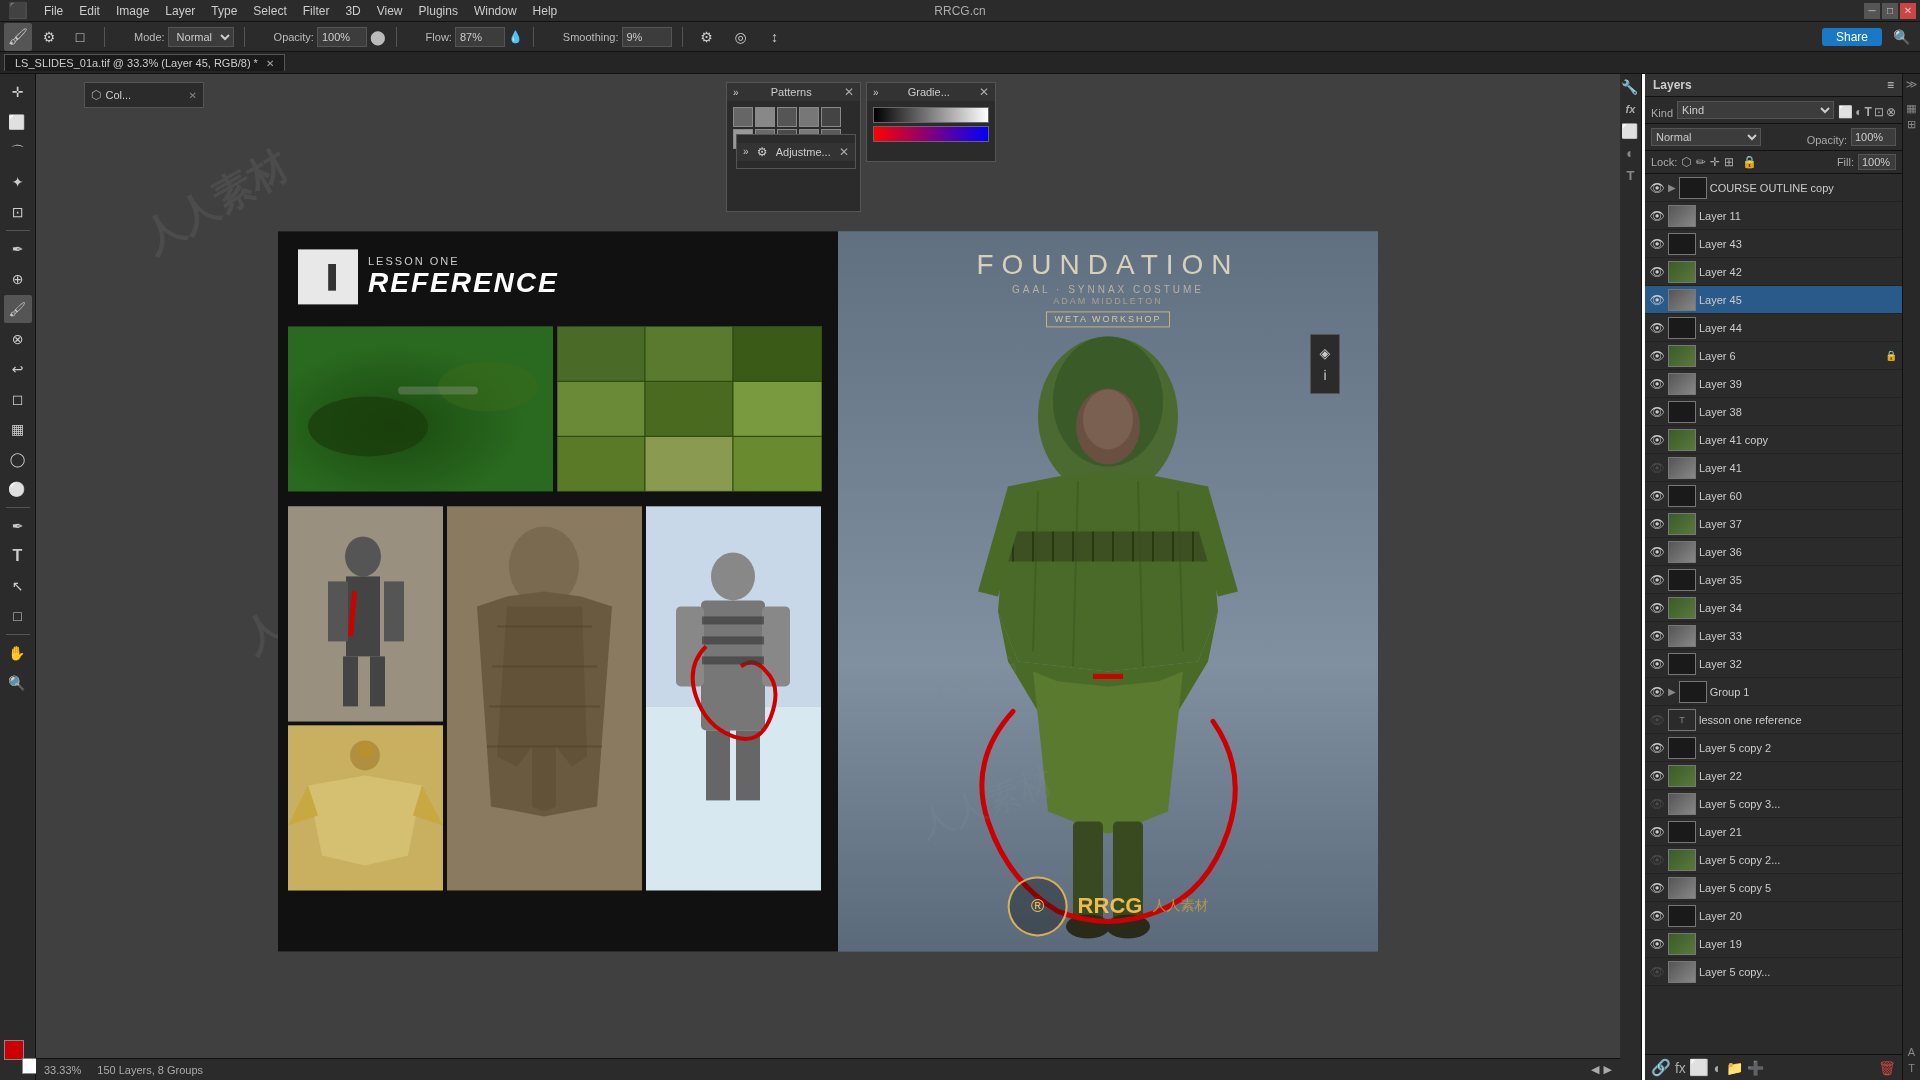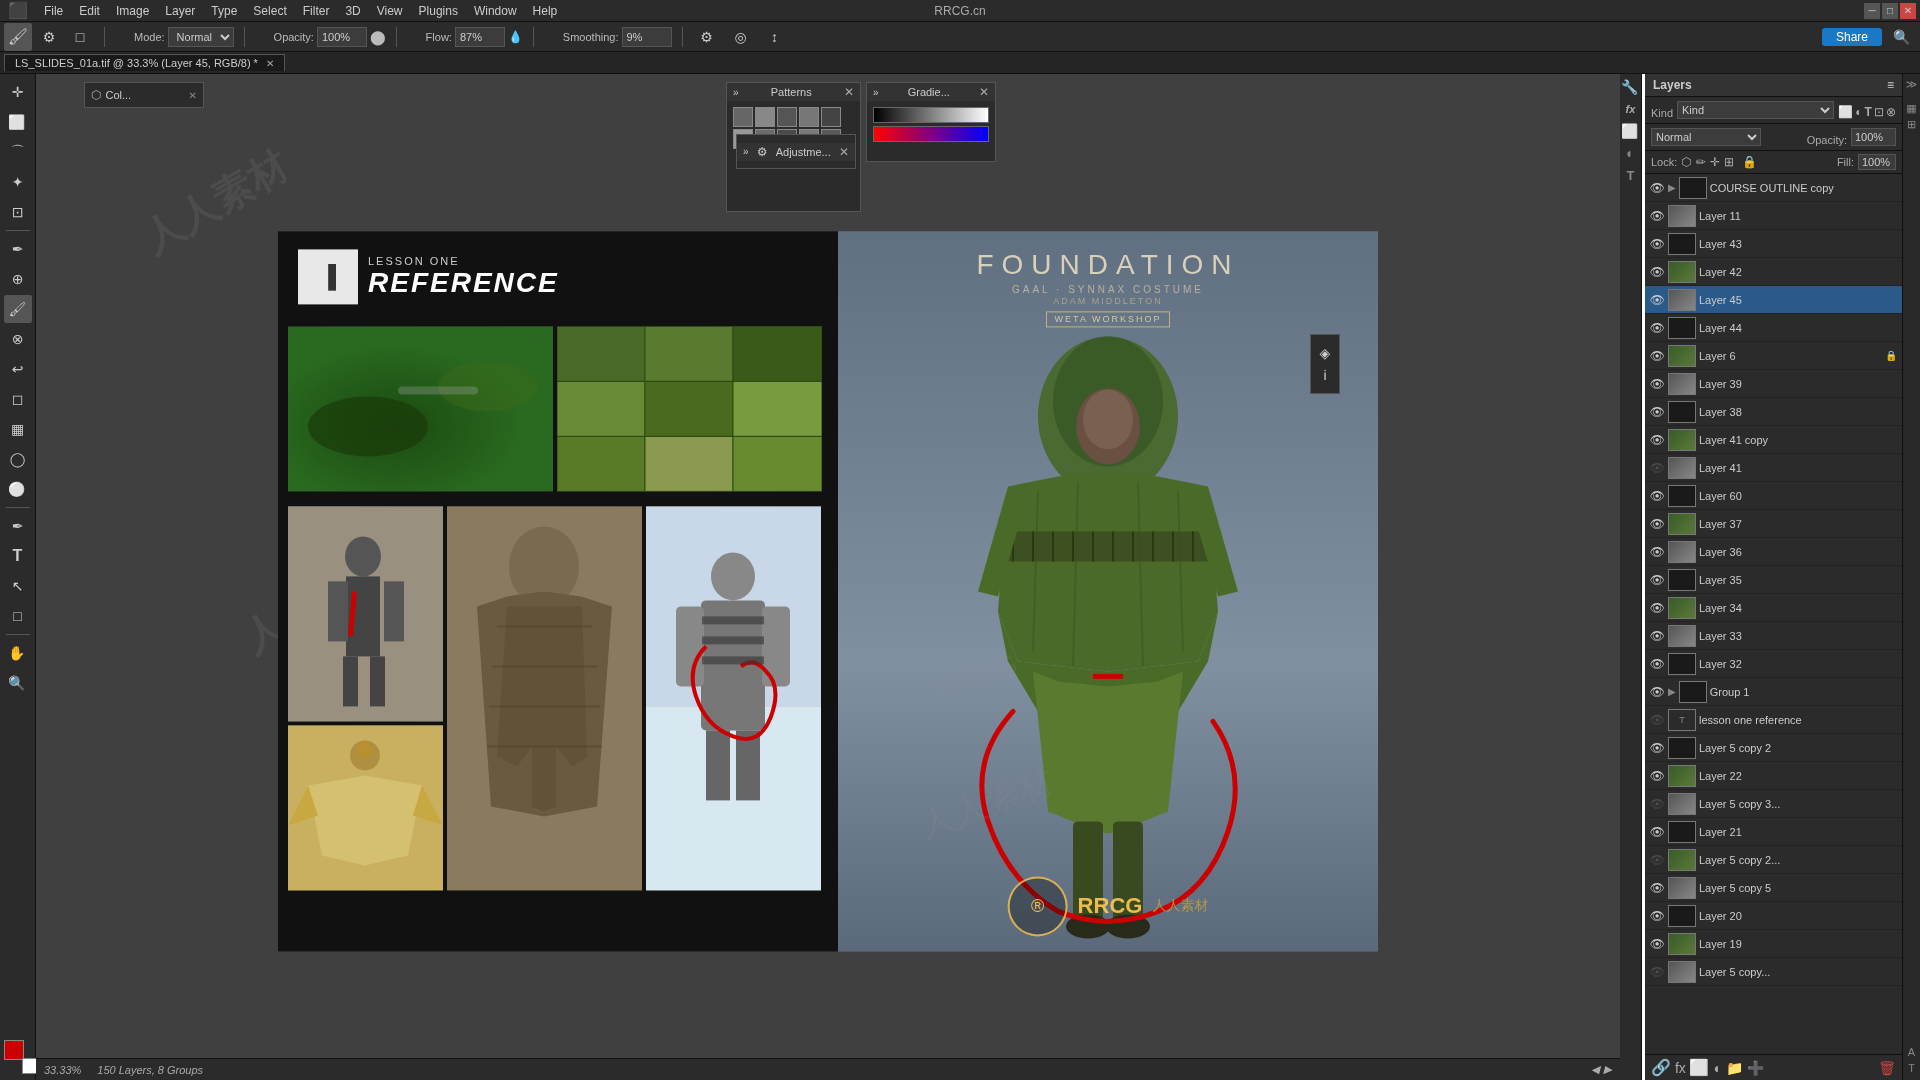--- a/index.html
+++ b/index.html
@@ -338,21 +338,20 @@
       right: 0;
       height: 22px;
       background: #2b2b2b;
       border-top: 1px solid #111;
       display: flex;
       align-items: center;
       padding: 0 8px;
       gap: 16px;
       font-size: 11px;
       color: #aaa;
-      font-style: italic;
     }
 
     
     #right-panels {
       width: 260px;
       background: #2b2b2b;
       border-left: 3px solid #ffffff;
       display: flex;
       flex-direction: column;
     }

